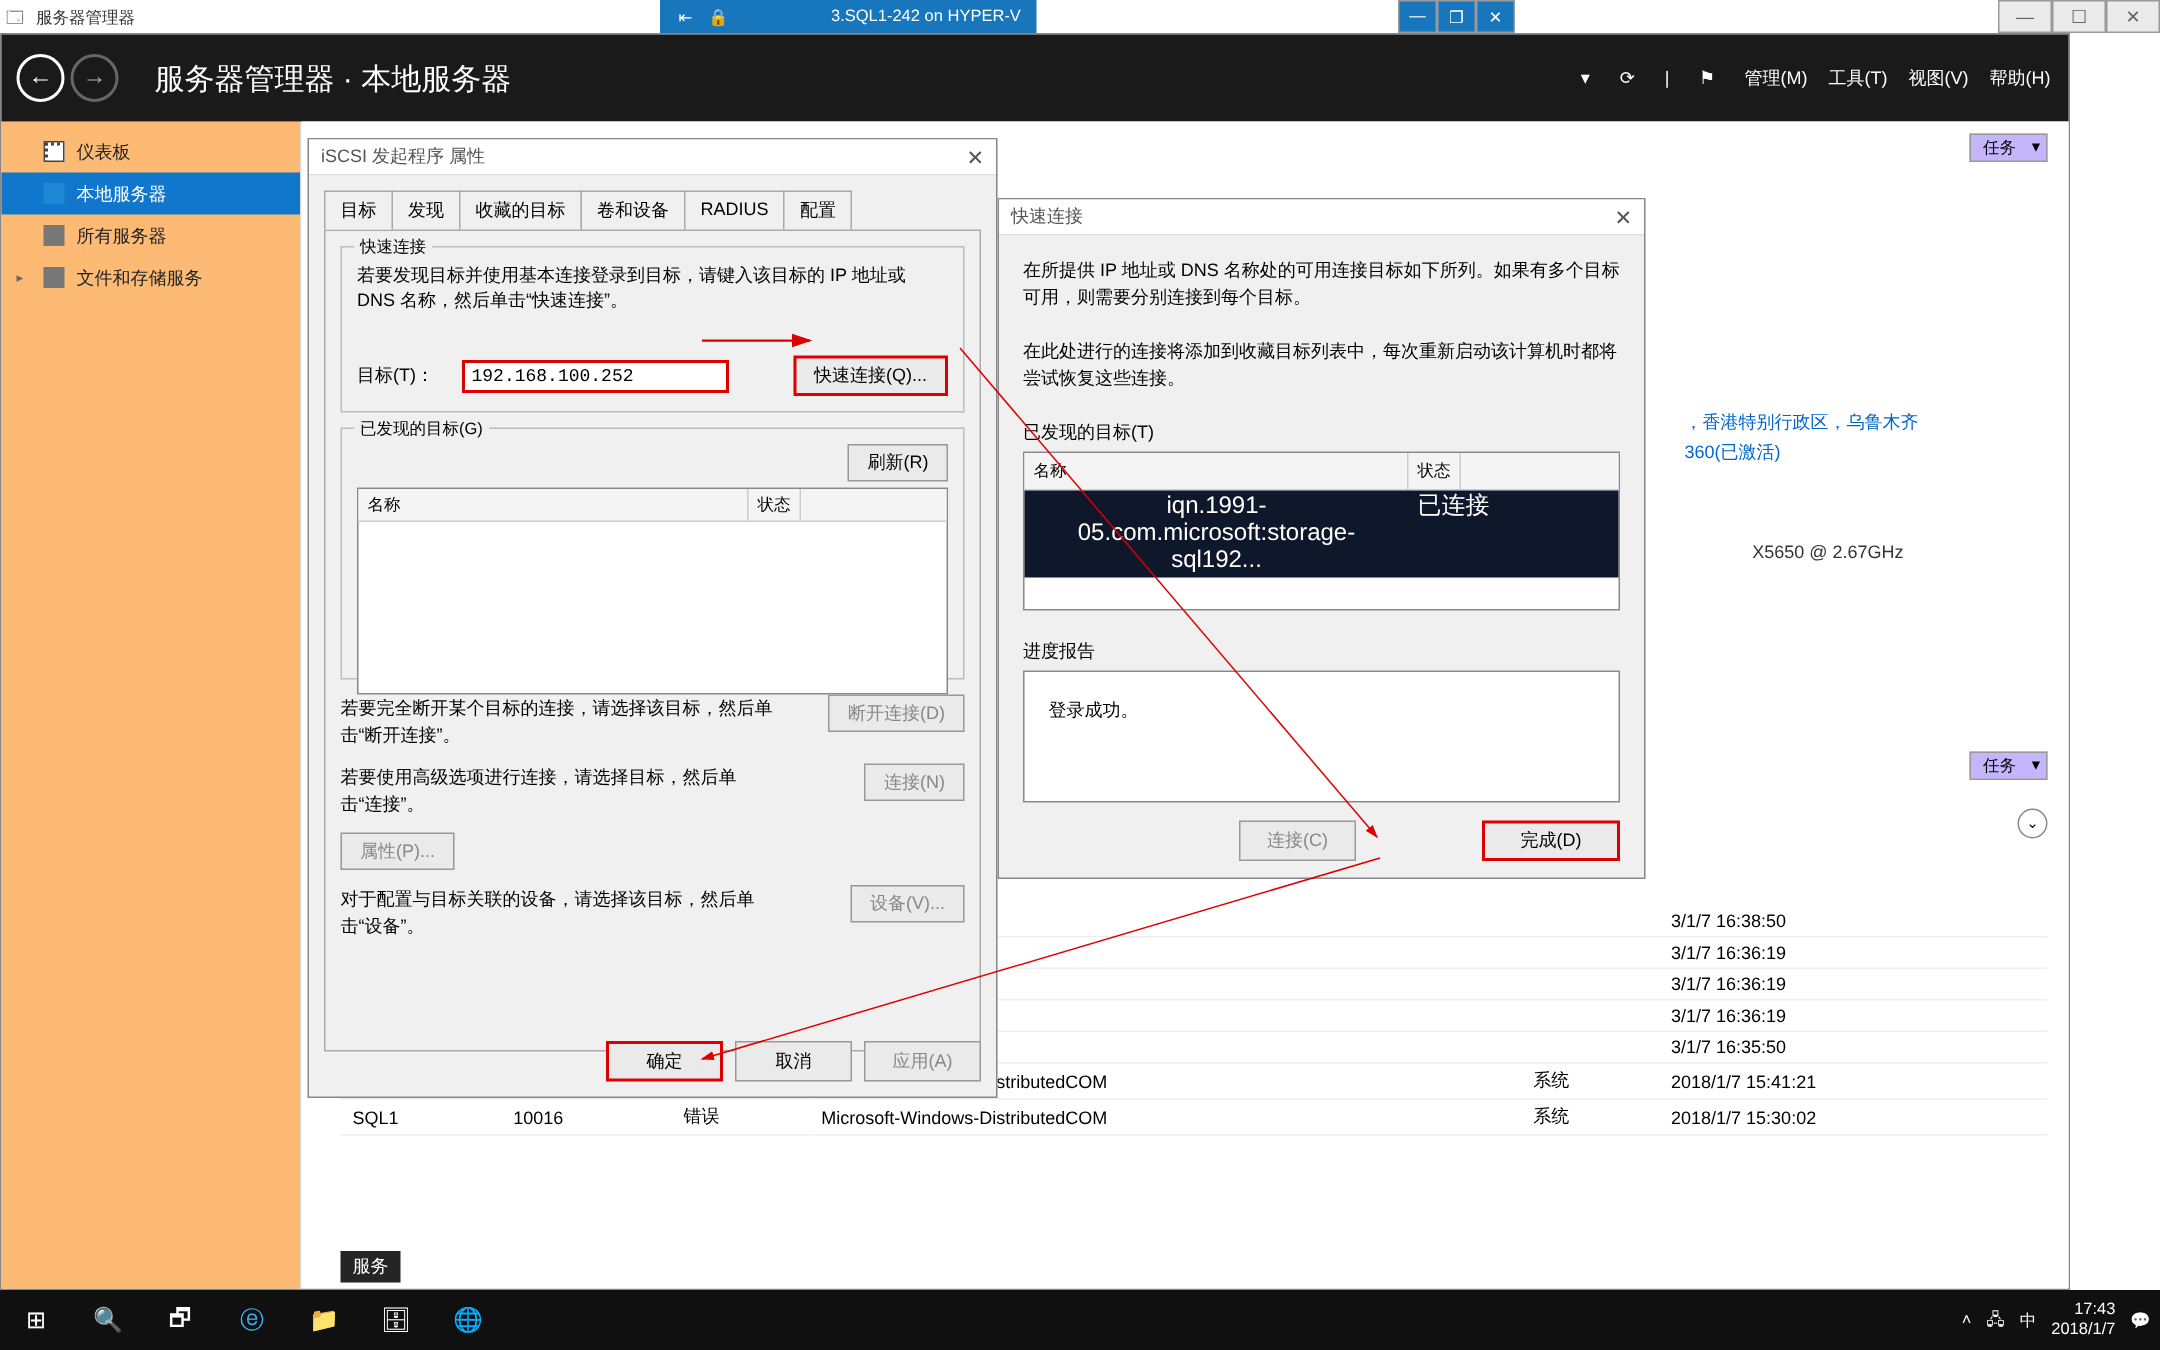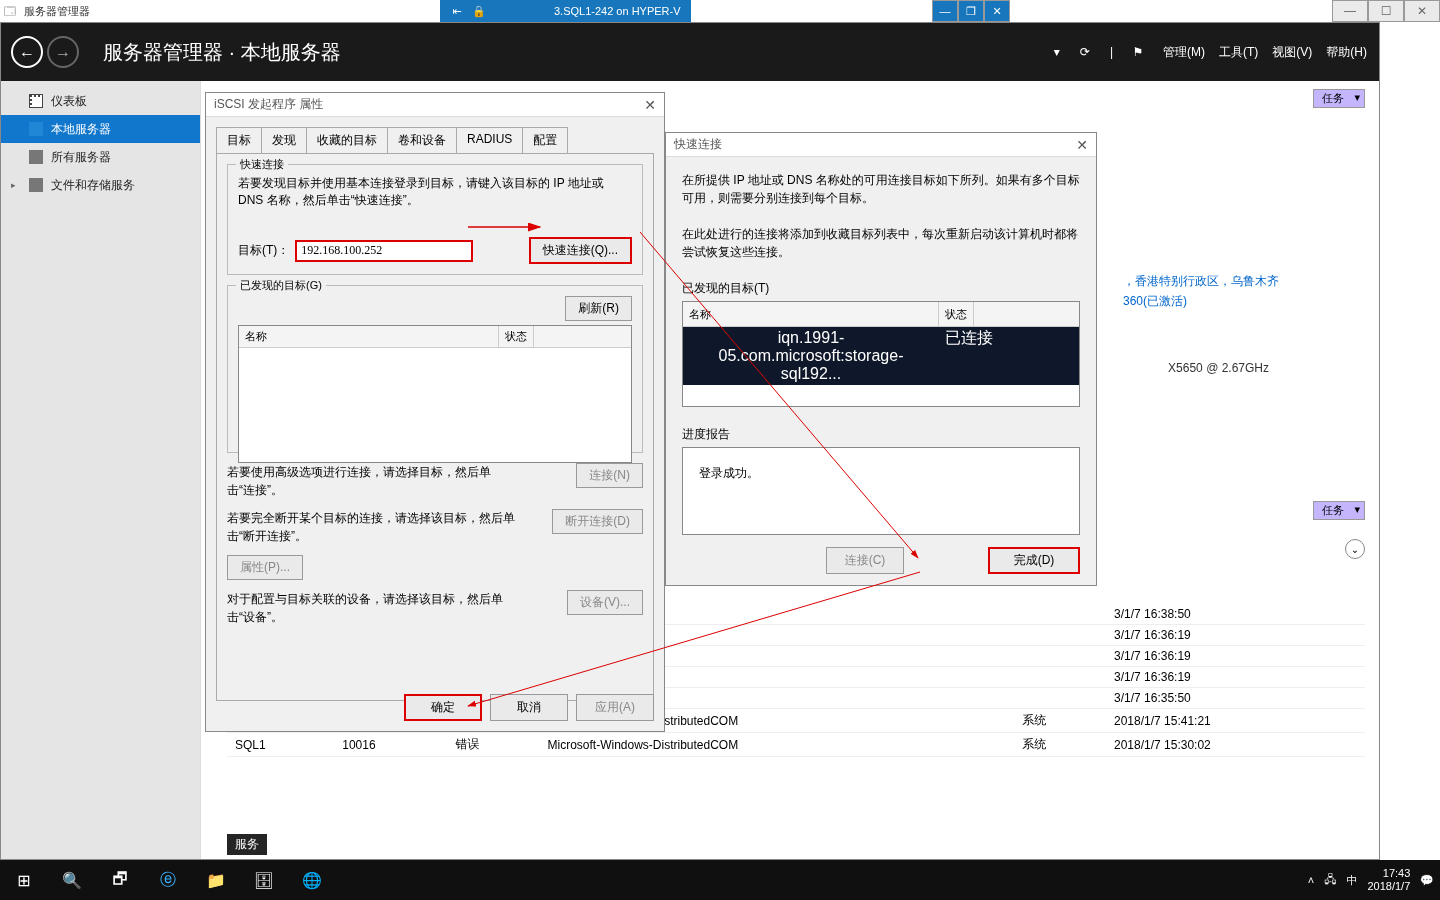--- a/index.html
+++ b/index.html
@@ -18,21 +18,21 @@
 
 .sm-window { position: absolute; left: 0; top: 22px; width: 1380px; height: 838px; background: #fff; border: 1px solid #888; }
 .sm-header { height: 58px; background: #1a1a1a; color: #fff; display: flex; align-items: center; padding: 0 10px; position: relative; }
 .sm-nav-btn { width: 32px; height: 32px; border: 2px solid #666; border-radius: 50%; display: flex; align-items: center; justify-content: center; color: #aaa; font-size: 16px; margin-right: 4px; }
 .sm-nav-btn.active { border-color: #fff; color: #fff; }
 .sm-breadcrumb { font-size: 20px; margin-left: 20px; }
 .sm-header-right { position: absolute; right: 12px; display: flex; gap: 14px; font-size: 12px; align-items: center; }
 .sm-header-right .ico { width: 22px; height: 22px; display: inline-flex; align-items: center; justify-content: center; }
 
 .sm-body { display: flex; height: calc(100% - 58px); }
-.sm-sidebar { width: 200px; background: #e5e5e5; border-right: 1px solid #ddd; padding-top: 6px; font-size: 12px; }
+.sm-sidebar { width: 200px; background: #fdba74; border-right: 1px solid #ddd; padding-top: 6px; font-size: 12px; }
 .sm-sidebar .item { height: 28px; display: flex; align-items: center; padding-left: 10px; gap: 8px; color: #222; }
 .sm-sidebar .item.selected { background: #1177cc; color: #fff; }
 .sm-sidebar .tri { font-size: 9px; color: #666; width: 10px; }
 .sm-sidebar .sq { width: 14px; height: 14px; display: inline-block; }
 .sq.dash { background: linear-gradient(90deg,#444 50%, transparent 50%) 0 0/4px 2px repeat-x, linear-gradient(#444 50%, transparent 50%) 0 0/2px 4px repeat-y #fff; border:1px solid #444; }
 .sq.blue { background: #1e87d6; }
 .sq.grey { background: #777; }
 
 .sm-content { flex: 1; position: relative; background: #fff; overflow: hidden; }
 .tasks-dd { position: absolute; right: 14px; border: 1px solid #999; font-size: 11px; padding: 1px 20px 1px 8px; background: #c4b5fd; }
@@ -54,22 +54,22 @@
 .dlg { position: absolute; background: #f0f0f0; border: 1px solid #888; font-size: 12px; }
 .dlg .titlebar { height: 24px; display: flex; align-items: center; justify-content: space-between; padding: 0 8px; color: #555; background: #fff; border-bottom: 1px solid #ddd; }
 .dlg .close { cursor: pointer; font-size: 14px; }
 .iscsi-dlg { left: 205px; top: 92px; width: 460px; height: 640px; }
 .tabstrip { display: flex; margin: 10px 10px 0; font-size: 12px; }
 .tabstrip .tab { padding: 4px 10px; border: 1px solid #aaa; border-bottom: none; background: #f0f0f0; margin-right: -1px; position: relative; }
 .tabstrip .tab.active { background: #f0f0f0; z-index: 2; }
 .tabpanel { margin: 0 10px 10px; border: 1px solid #aaa; background: #f0f0f0; padding: 10px; height: 548px; position: relative; }
 .group { border: 1px solid #bbb; padding: 10px 10px; margin-bottom: 10px; position: relative; }
 .group > .legend { position: absolute; top: -8px; left: 8px; background: #f0f0f0; padding: 0 4px; font-size: 11px; }
-.target-row { display: flex; align-items: center; gap: 6px; margin-top: 28px; }
-.target-input { border: 2px solid #d00; height: 22px; width: 178px; padding: 0 4px; font-family: Liberation Serif, serif; font-size: 12px; }
+.target-row { display: flex; align-items: center; gap: 19px; margin-top: 28px; }
+.target-input { border: 2px solid #d00; height: 22px; width: 178px; padding: 0 4px; font-family: Liberation Mono, monospace; font-size: 12px; }
 .btn { border: 1px solid #999; background: #eaeaea; padding: 3px 12px; font-size: 12px; }
 .btn.red { border: 2px solid #d00; }
 .btn.disabled { color: #888; }
 .listbox { border: 1px solid #888; background: #fff; height: 138px; position: relative; }
 .listbox .hdr { display: flex; background: #f4f4f4; border-bottom: 1px solid #ccc; font-size: 11px; }
 .listbox .hdr div { padding: 3px 6px; border-right: 1px solid #ccc; }
 .row-actions { font-size: 12px; line-height: 18px; }
 .row-actions .line { display: flex; justify-content: space-between; align-items: flex-start; margin-bottom: 10px; }
 .row-actions .line .txt { width: 290px; }
 .dlg-buttons { position: absolute; bottom: 10px; right: 10px; display: flex; gap: 8px; }
@@ -245,26 +245,26 @@
       <div style="text-align:right;margin-bottom:4px;"><button class="btn">刷新(R)</button></div>
       <div class="listbox">
         <div class="hdr">
             <div style="width:260px">名称</div>
             <div>状态</div>
           </div>
       </div>
     </div>
     <div class="row-actions">
       <div class="line">
+          <div class="txt">若要完全断开某个目标的连接，请选择该目标，然后单击“断开连接”。</div>
+          <button class="btn disabled">断开连接(D)</button>
+        </div>
+      <div class="line">
           <div class="txt">若要使用高级选项进行连接，请选择目标，然后单击“连接”。</div>
           <button class="btn disabled">连接(N)</button>
-        </div>
-      <div class="line">
-          <div class="txt">若要完全断开某个目标的连接，请选择该目标，然后单击“断开连接”。</div>
-          <button class="btn disabled">断开连接(D)</button>
         </div>
       <div class="line">
           <button class="btn disabled">属性(P)...</button>
         </div>
       <div class="line">
           <div class="txt">对于配置与目标关联的设备，请选择该目标，然后单击“设备”。</div>
           <button class="btn disabled">设备(V)...</button>
         </div>
     </div>
   </div>

